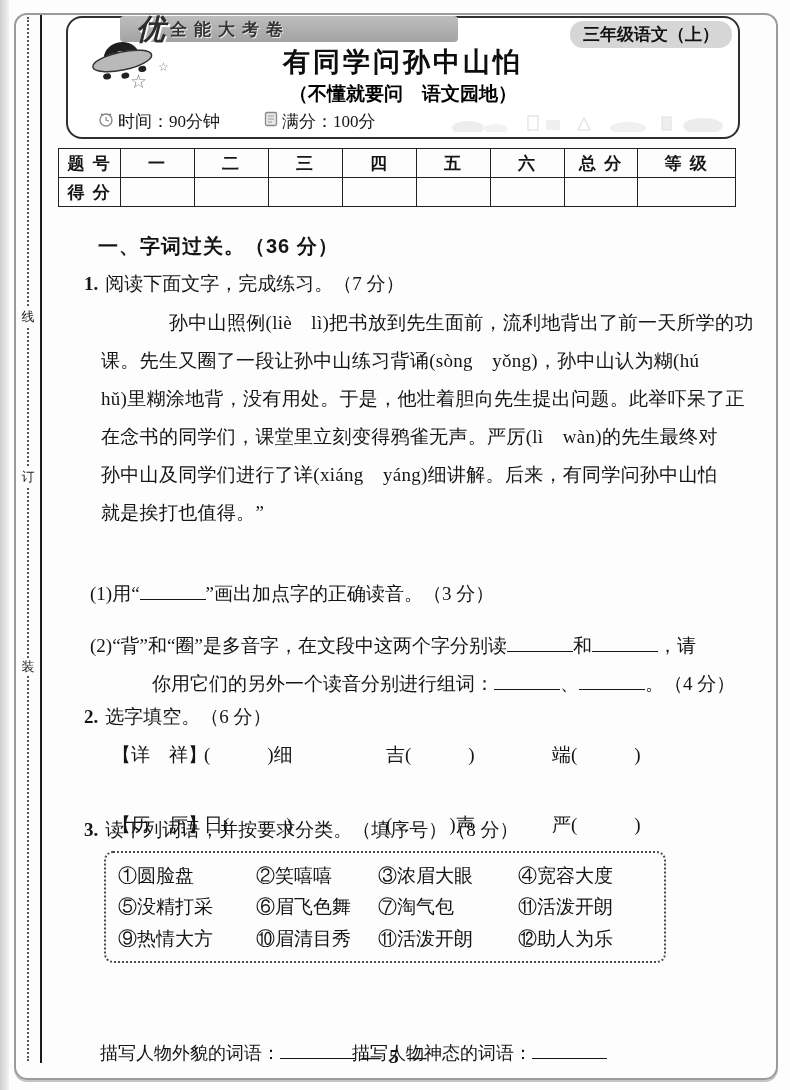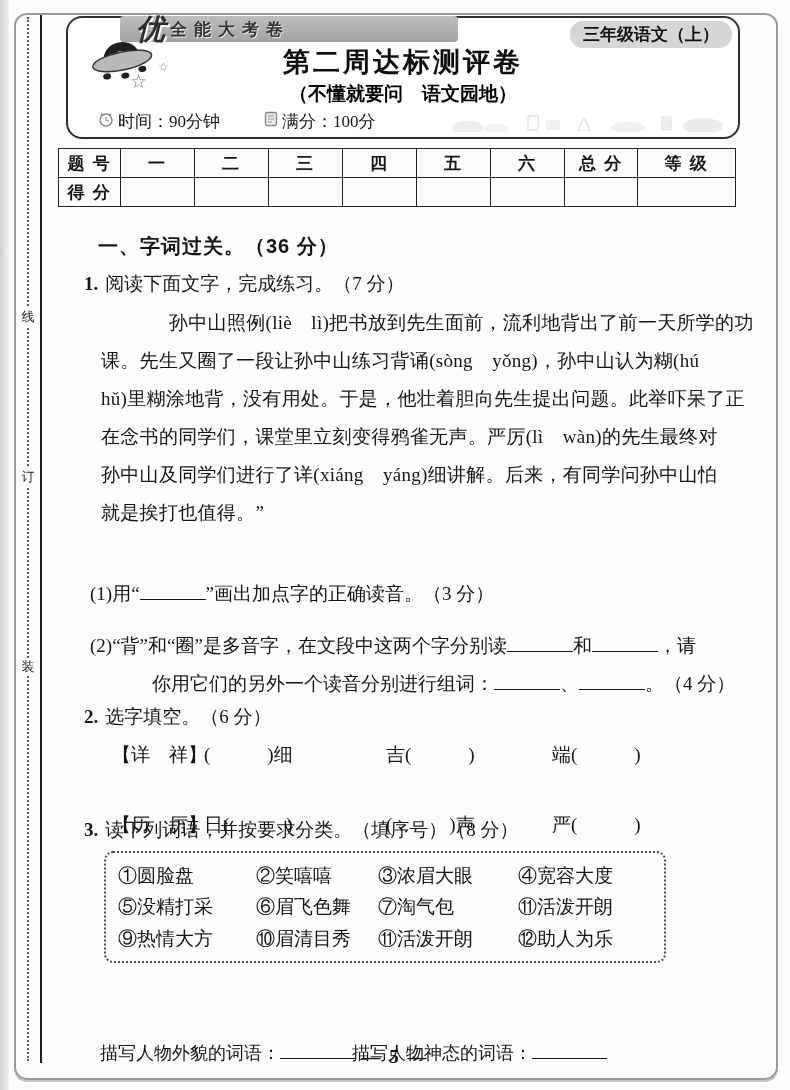--- a/index.html
+++ b/index.html
@@ -95,21 +95,21 @@
           <ellipse cx="44" cy="31" rx="30" ry="9" fill="#b9b9b9" stroke="#333" stroke-width="1.5"></ellipse>
           <ellipse cx="26" cy="43" rx="4" ry="3" fill="#222"></ellipse>
           <ellipse cx="44" cy="46" rx="4" ry="3" fill="#222"></ellipse>
           <ellipse cx="62" cy="43" rx="4" ry="3" fill="#222"></ellipse>
         </g>
       </svg>
     </div>
     <div class="star1">☆</div>
     <div class="star2">☆</div>
     <div class="grade-pill">三年级语文（上）</div>
-    <div class="paper-title">第二周达标测评卷</div>
+    <div class="paper-title">有同学问孙中山怕</div>
     <div class="paper-subtitle">（不懂就要问　语文园地）</div>
     <div class="info-line">
       <span class="info-item">
         <span>
           <svg width="16" height="16" viewBox="0 0 16 16">
               <circle cx="8" cy="9" r="6" fill="none" stroke="#888" stroke-width="1.4"></circle>
               <path d="M8 6 L8 9 L11 10" fill="none" stroke="#888" stroke-width="1.2"></path>
               <path d="M3 3 L5 4 M13 3 L11 4" stroke="#888" stroke-width="1.4"></path>
             </svg>
         </span>

